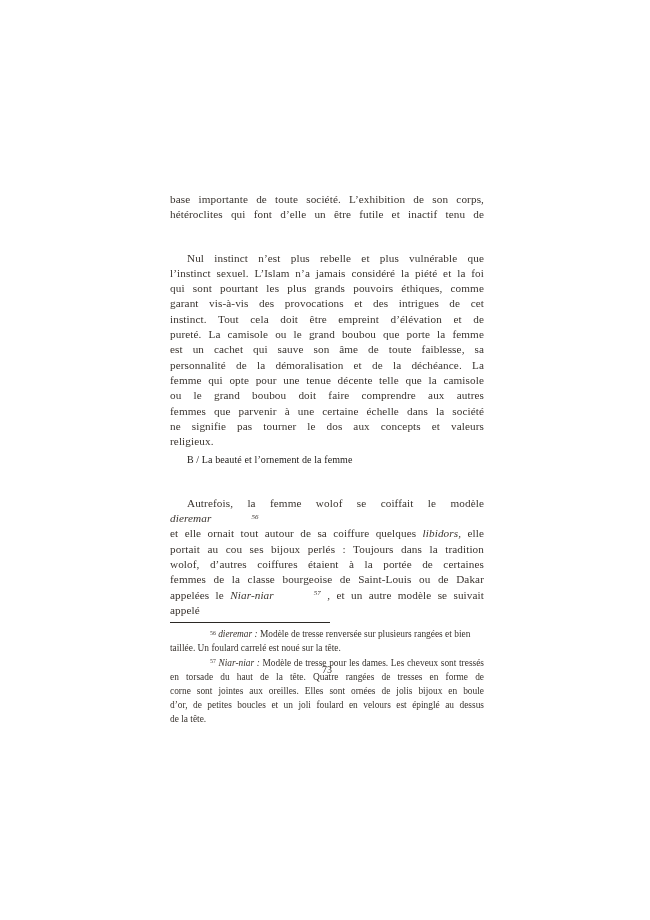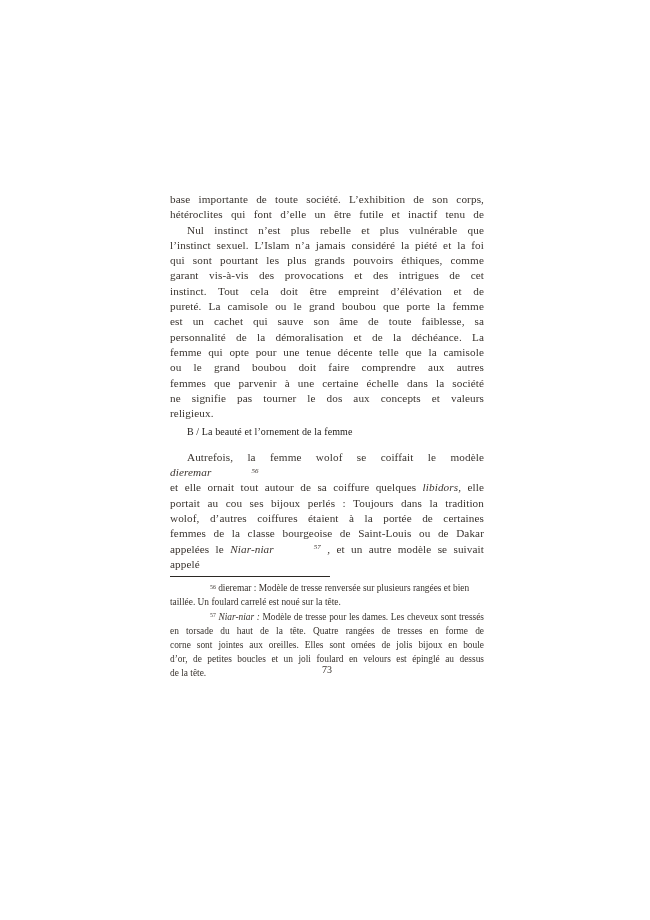--- a/index.html
+++ b/index.html
@@ -27,21 +27,21 @@
   .para .line {
     font-size: 11.2px;
     line-height: 15.3px;
     text-align: left;
     letter-spacing: 0.1px;
   }
   .para .line.fill {
     text-align: justify;
     text-align-last: justify;
   }
-  .line.indent { text-indent: 17px; }
+  .line.indent { text-indent: 17px; margin-top: 28px; }
   .heading {
     font-size: 10px;
     font-weight: normal;
     color: #23201d;
     padding-left: 17px;
     line-height: 15.3px;
     margin: 3px 0 10px 0;
     letter-spacing: 0.1px;
   }
   .rule {
@@ -106,21 +106,21 @@
       <div class="para">
         <div class="line fill indent"><span>Autrefois, la femme wolof se coiffait le modèle </span><span style="font-style: italic;">dieremar</span><sup style="font-style: italic;">56</sup></div>
         <div class="line fill"><span>et elle ornait tout autour de sa coiffure quelques </span><span style="font-style: italic;">libidors</span><span>, elle</span></div>
         <div class="line fill"><span>portait au cou ses bijoux perlés : Toujours dans la tradition</span></div>
         <div class="line fill"><span>wolof, d’autres coiffures étaient à la portée de certaines</span></div>
         <div class="line fill"><span>femmes de la classe bourgeoise de Saint-Louis ou de Dakar</span></div>
         <div class="line fill"><span>appelées le </span><span style="font-style: italic;">Niar-niar</span><sup style="font-style: italic;">57</sup><span> , et un autre modèle se suivait appelé</span></div>
       </div>
       <div class="rule"></div>
       <div class="footnote">
-        <div class="line"><sup>56</sup><span> </span><span style="">dieremar :</span><span> Modèle de tresse renversée sur plusieurs rangées et bien</span></div>
+        <div class="line"><sup>56</sup><span> </span><span style="font-style: italic;">dieremar :</span><span> Modèle de tresse renversée sur plusieurs rangées et bien</span></div>
         <div class="line"><span>taillée. Un foulard carrelé est noué sur la tête.</span></div>
       </div>
       <div class="footnote">
         <div class="line fill"><sup>57</sup><span> </span><span style="font-style: italic;">Niar-niar :</span><span> Modèle de tresse pour les dames. Les cheveux sont tressés</span></div>
         <div class="line fill"><span>en torsade du haut de la tête. Quatre rangées de tresses en forme de</span></div>
         <div class="line fill"><span>corne sont jointes aux oreilles. Elles sont ornées de jolis bijoux en boule</span></div>
         <div class="line fill"><span>d’or, de petites boucles et un joli foulard en velours est épinglé au dessus</span></div>
         <div class="line"><span>de la tête.</span></div>
       </div>
     </div>

